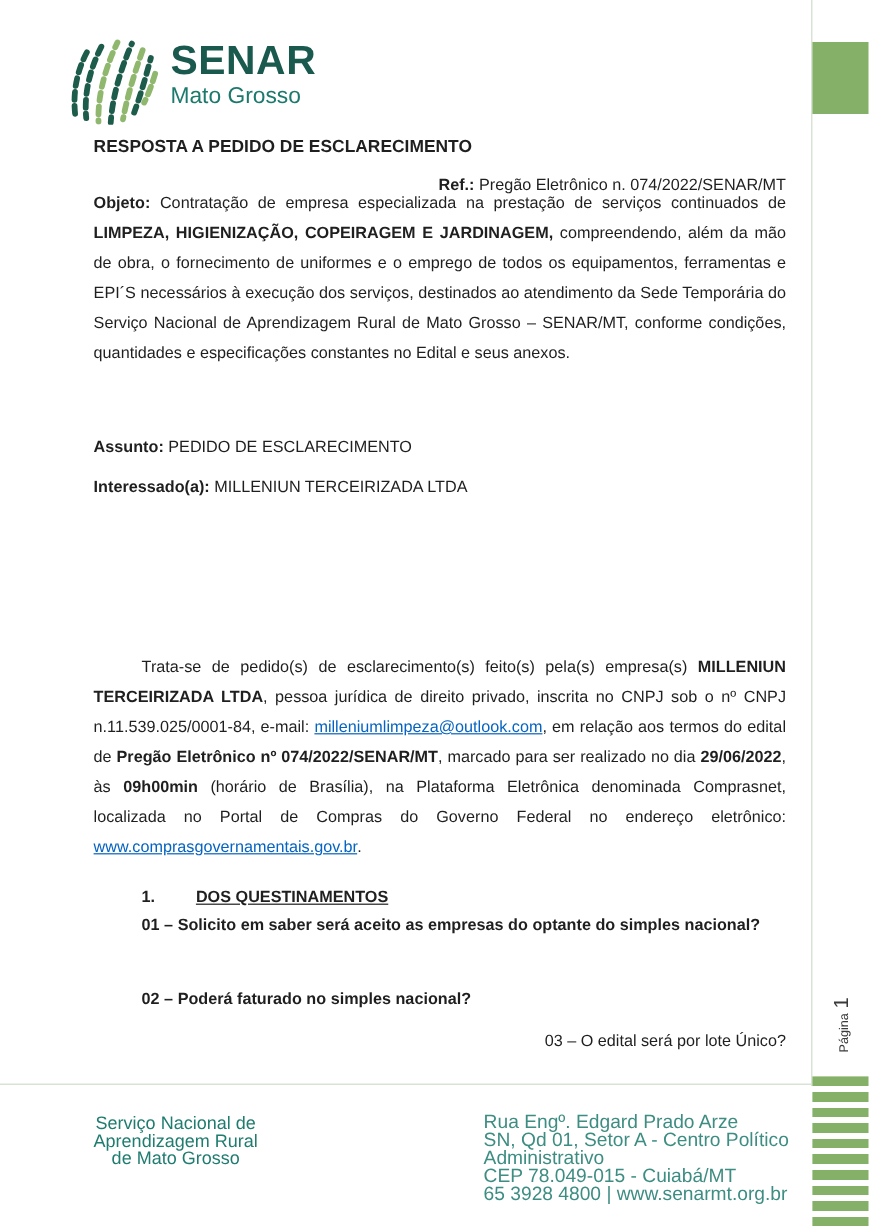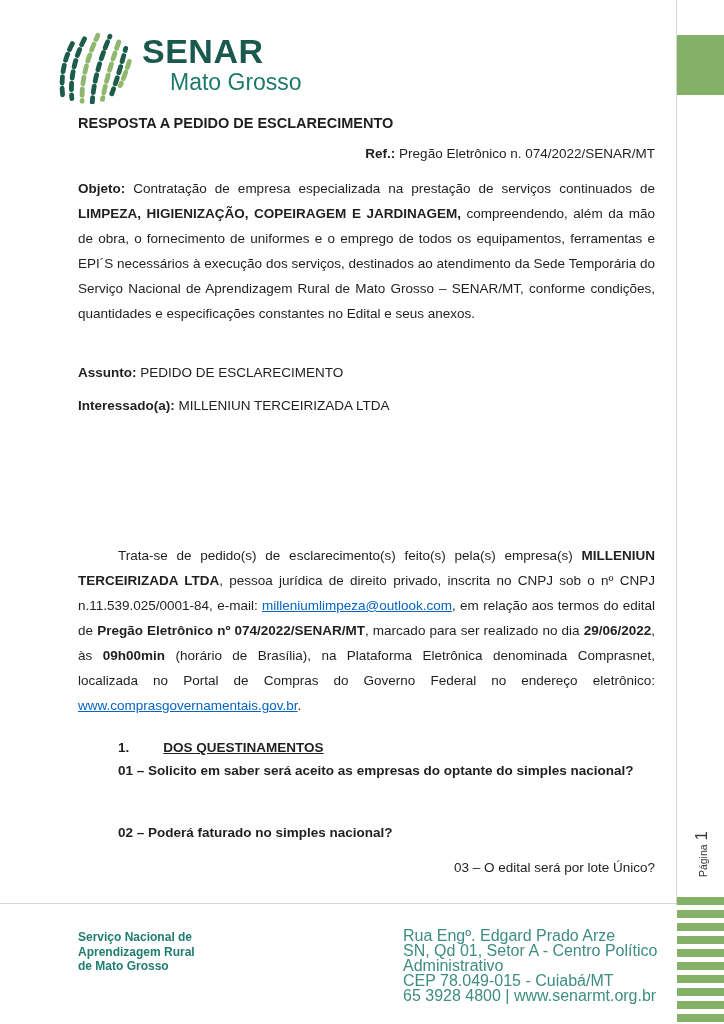--- a/index.html
+++ b/index.html
@@ -4,56 +4,56 @@
 <style>
   html,body{margin:0;padding:0;background:#ffffff;}
   .page{position:relative;width:724px;height:1024px;background:#ffffff;overflow:hidden;
         font-family:"Liberation Sans",sans-serif;color:#1f1f1f;}
 
   
   .logo{position:absolute;left:57px;top:28px;display:flex;align-items:flex-start;}
   .logo svg{display:block;}
   .logo-text{margin-left:7px;margin-top:6px;}
   .logo-brand{font-size:34px;font-weight:bold;color:#19594e;letter-spacing:.5px;line-height:1;}
-  .logo-region{font-size:23px;color:#1c7a6c;line-height:1;margin-top:3px;margin-left:28px;}
+  .logo-region{font-size:19px;color:#1c7a6c;line-height:1;margin-top:3px;}
 
   
   .vline{position:absolute;left:676px;top:0;width:1px;height:905px;background:#cfdccb;}
   .green-block{position:absolute;left:677px;top:35px;width:47px;height:60px;background:#84b068;}
   .stripes{position:absolute;left:677px;top:897px;width:47px;height:127px;
            background:repeating-linear-gradient(180deg,#84b068 0 8px,#ffffff 8px 13px);}
   .page-label{position:absolute;left:673px;top:844px;width:58px;height:20px;
               transform:rotate(-90deg);transform-origin:center;white-space:nowrap;
               display:flex;align-items:baseline;justify-content:center;color:#3a3a3a;}
   .pg-word{font-size:10.5px;}
   .pg-num{font-size:17px;margin-left:4px;}
 
   
   .para{position:absolute;left:78px;width:577px;font-size:13.5px;line-height:25px;
         text-align:justify;color:#1f1f1f;}
   .b{font-weight:bold;}
   .u{text-decoration:underline;margin-left:26px;}
   .indent{text-indent:40px;}
   .title{top:112px;font-weight:bold;font-size:14.5px;line-height:22px;text-align:left;}
   .ref{top:141px;text-align:right;}
-  .objeto{top:176px;}
+  .objeto{top:156px;}
   .assunto{top:360px;text-align:left;}
   .interessado{top:393px;text-align:left;}
   .trata{top:543px;}
   .sec-head{top:735px;font-weight:bold;text-align:left;text-indent:40px;}
   .sec-num{margin-right:8px;}
   .q1{top:758px;font-weight:bold;}
   .q2{top:820px;font-weight:bold;text-align:left;}
   .q3{top:855px;font-weight:normal;text-align:right;}
   .link{color:#0563c1;text-decoration:underline;cursor:pointer;}
 
   
   .hline{position:absolute;left:0;top:903px;width:676px;height:1px;background:#cfdccb;}
-  .footer-org{position:absolute;left:78px;top:930px;font-size:12px;font-weight:bold;
-              color:#1f7c6f;line-height:14.5px;}
+  .footer-org{position:absolute;left:78px;top:930px;font-size:15px;font-weight:normal;
+              color:#1f7c6f;line-height:14.5px;text-align:center;}
   .footer-addr{position:absolute;left:403px;top:928px;font-size:16px;
                color:#3e8d82;line-height:15px;}
 </style>
 </head>
 <body>
 
 <div class="page">
 
   <div class="logo">
     <span>

